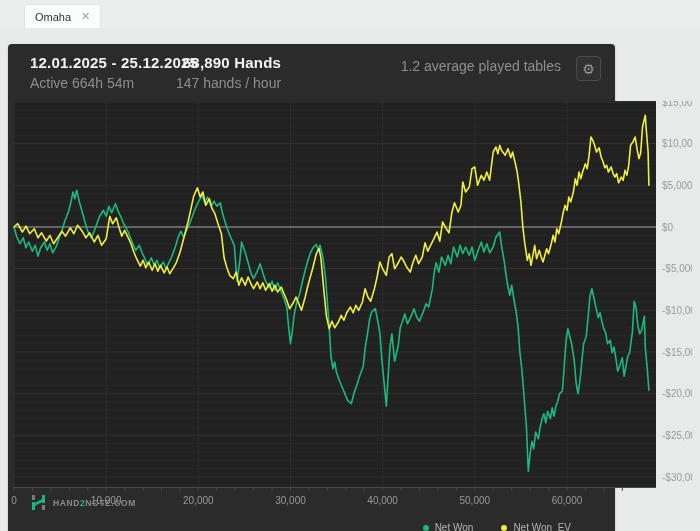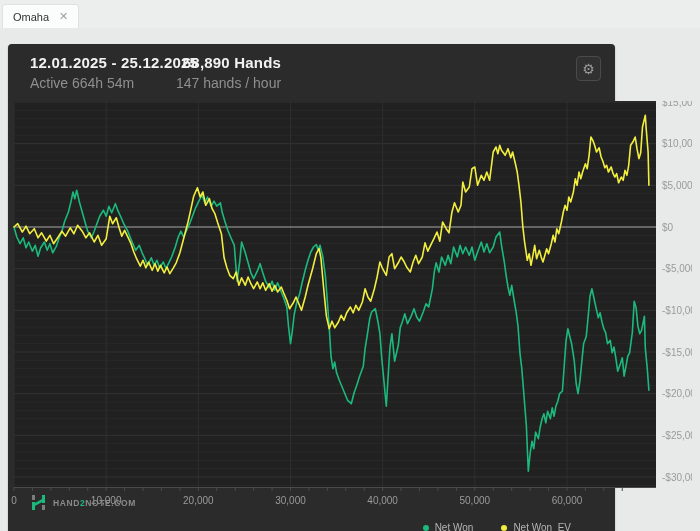--- a/index.html
+++ b/index.html
@@ -1,20 +1,20 @@
 <!DOCTYPE html>
 <html><head>
 <meta charset="utf-8">
 <style>
   * { margin:0; padding:0; box-sizing:border-box; }
   html,body { width:700px; height:531px; background:#e8eaea; font-family:"Liberation Sans", sans-serif; overflow:hidden; }
   #stage { position:relative; width:700px; height:531px; }
 
   
-  .tabbar { position:absolute; left:0; top:0; width:700px; height:28px; background:#eceeee; display:flex; align-items:flex-end; padding-left:2px; }
+  .tabbar { position:absolute; left:0; top:0; width:700px; height:28px; background:#eceeee; display:flex; align-items:flex-end; padding-left:24px; }
   .tab { display:flex; align-items:center; height:24px; background:#fbfcfc; border:1px solid #e0e2e2; border-bottom:none; border-radius:3px 3px 0 0; padding:0 10px; }
   .tab-label { font-size:11px; color:#333; }
   .tab-close { font-size:11px; color:#9aa0a0; margin-left:10px; cursor:pointer; line-height:1; }
 
   
   .panel { position:absolute; left:8px; top:28px; width:607px; height:492px; background:#2b2b2b; border-radius:4px; box-shadow:0 1px 2px rgba(0,0,0,.25);margin-top:16px; }
 
   
   .hdr { position:absolute; left:0; top:0; width:100%; height:52px; }
   .hblock { position:absolute; top:10px; }
@@ -66,20 +66,21 @@
         <div class="h-sub">Active 664h 54m</div>
       </div>
 
       <div class="hblock blk-hands">
         <div class="h-main">68,890 Hands</div>
         <div class="h-sub">147 hands / hour</div>
       </div>
 
 
       <div class="hblock blk-winrate">
+        <div class="h-sub">1.2 average played tables</div>
       </div>
 
       <div class="gear-btn">
         <span class="gear-glyph">⚙</span>
       </div>
     </div>
 
     <svg id="chart-svg" width="684" height="435" viewBox="0 0 684 435">
         <rect x="6" y="0" width="642" height="386" fill="#212121"></rect>
         <line x1="6" y1="384.3333333333333" x2="648" y2="384.3333333333333" stroke="#292929" stroke-width="1"></line>

